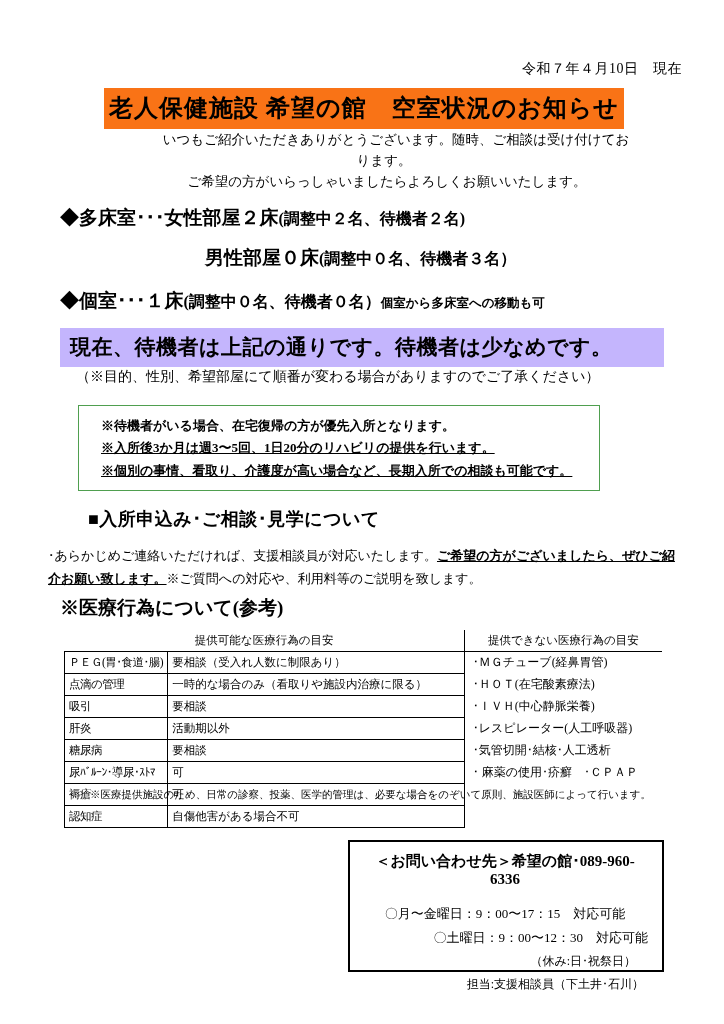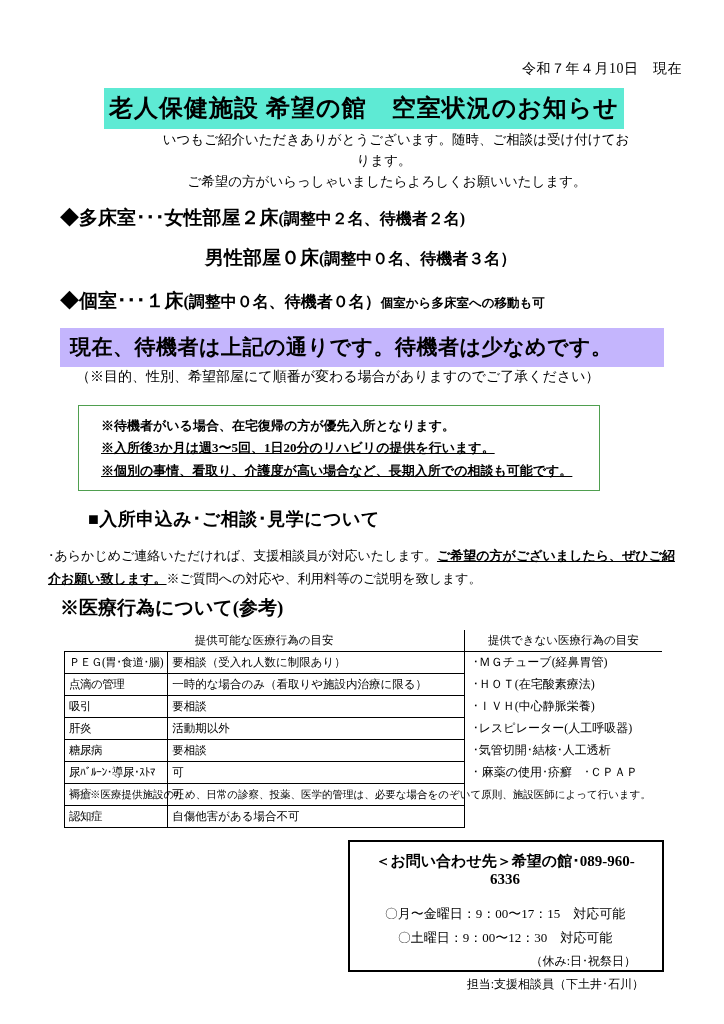--- a/index.html
+++ b/index.html
@@ -28,21 +28,21 @@
     right: 42px;
     font-size: 14px;
     letter-spacing: 0.5px;
     font-family: "Liberation Serif", serif;
   }
   .title-bar {
     position: absolute;
     top: 88px;
     left: 104px;
     width: 520px;
-    background: #5eead4;
+    background: #f97316;
     text-align: center;
     font-size: 24px;
     font-weight: bold;
     padding: 4px 0 5px 0;
     letter-spacing: 1px;
   }
   .intro {
     position: absolute;
     top: 130px;
     left: 104px;
@@ -225,21 +225,21 @@
     text-align: center;
     letter-spacing: 0px;
   }
   .contact .c2 {
     font-size: 13px;
     text-align: center;
     margin-top: 17px;
   }
   .contact .c3 {
     font-size: 13px;
-    text-align: center;
+    text-align: right;
     margin-top: 6px;
   }
   .contact .c4 {
     font-size: 12px;
     text-align: right;
     margin-top: 6px;
     padding-right: 12px;
   }
   .contact .c5 {
     font-size: 12px;

